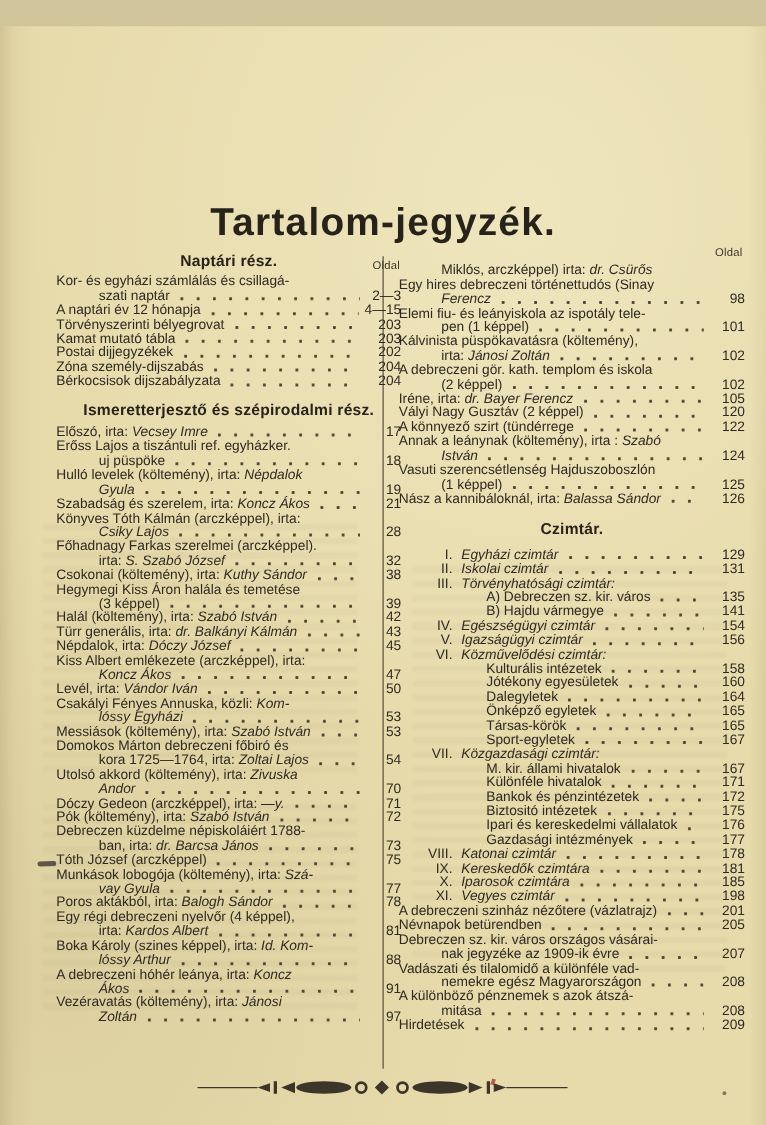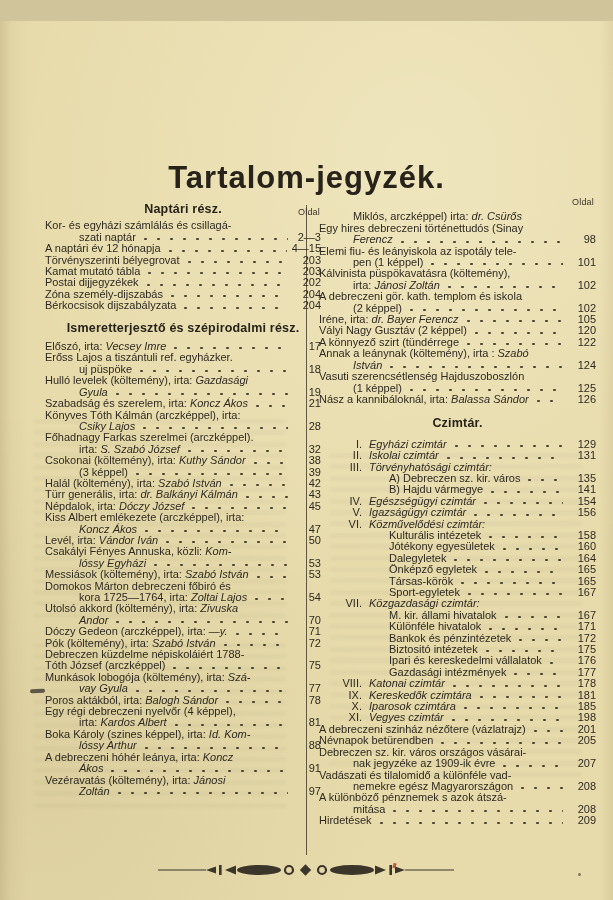--- a/index.html
+++ b/index.html
@@ -138,21 +138,21 @@
         </div>
         <div class="row">
           <span class="txt">Erőss Lajos a tiszántuli ref. egyházker.</span>
         </div>
         <div class="row cont">
           <span class="txt">uj püspöke</span>
           <span class="leader"></span>
           <span class="pnum">18</span>
         </div>
         <div class="row">
-          <span class="txt">Hulló levelek (költemény), irta: <i>Gazdasági</i></span>
+          <span class="txt">Hulló levelek (költemény), irta: <i>Népdalok</i></span>
         </div>
         <div class="row cont">
           <span class="txt"><i>Gyula</i></span>
           <span class="leader"></span>
           <span class="pnum">19</span>
         </div>
         <div class="row">
           <span class="txt">Szabadság és szerelem, irta: <i>Koncz Ákos</i></span>
           <span class="leader"></span>
           <span class="pnum">21</span>
@@ -171,20 +171,23 @@
         <div class="row cont">
           <span class="txt">irta: <i>S. Szabó József</i></span>
           <span class="leader"></span>
           <span class="pnum">32</span>
         </div>
         <div class="row">
           <span class="txt">Csokonai (költemény), irta: <i>Kuthy Sándor</i></span>
           <span class="leader"></span>
           <span class="pnum">38</span>
         </div>
+        <div class="row">
+          <span class="txt">Hegymegi Kiss Áron halála és temetése</span>
+        </div>
         <div class="row cont">
           <span class="txt">(3 képpel)</span>
           <span class="leader"></span>
           <span class="pnum">39</span>
         </div>
         <div class="row">
           <span class="txt">Halál (költemény), irta: <i>Szabó István</i></span>
           <span class="leader"></span>
           <span class="pnum">42</span>
         </div>
@@ -245,20 +248,25 @@
           <span class="leader"></span>
           <span class="pnum">71</span>
         </div>
         <div class="row">
           <span class="txt">Pók (költemény), irta: <i>Szabó István</i></span>
           <span class="leader"></span>
           <span class="pnum">72</span>
         </div>
         <div class="row">
           <span class="txt">Debreczen küzdelme népiskoláiért 1788-</span>
+        </div>
+        <div class="row cont">
+          <span class="txt">ban, irta: <i>dr. Barcsa János</i></span>
+          <span class="leader"></span>
+          <span class="pnum">73</span>
         </div>
         <div class="row">
           <span class="txt">Tóth József (arczképpel)</span>
           <span class="leader"></span>
           <span class="pnum">75</span>
         </div>
         <div class="row">
           <span class="txt">Munkások lobogója (költemény), irta: <i>Szá-</i></span>
         </div>
         <div class="row cont">

